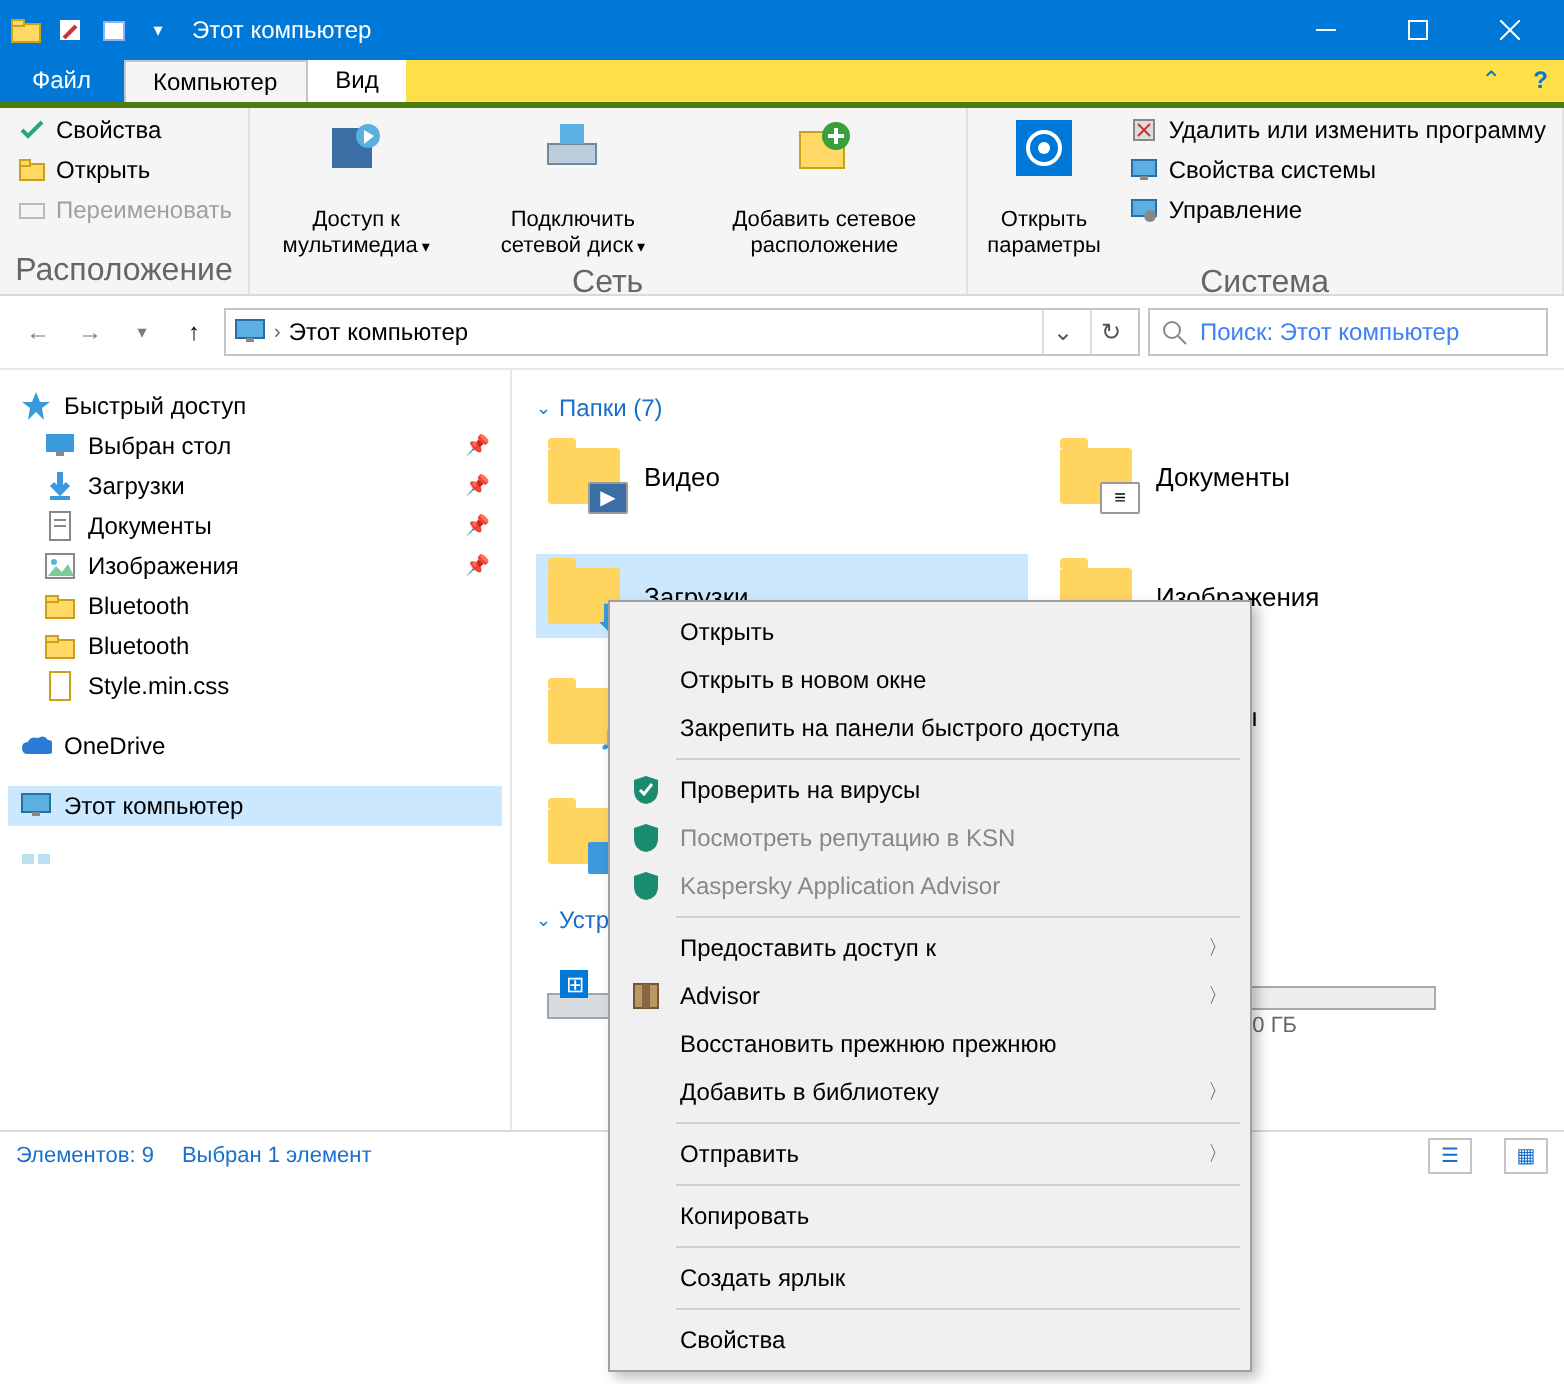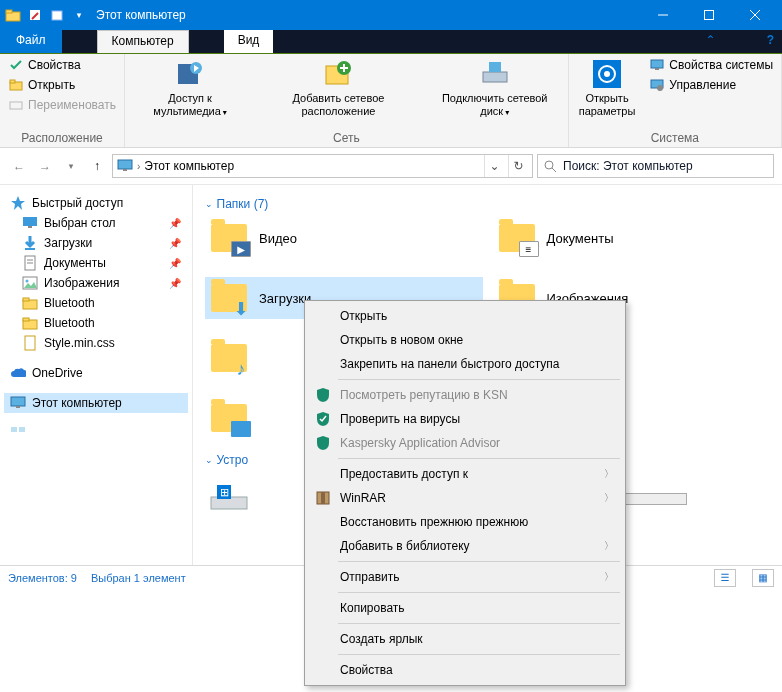--- a/index.html
+++ b/index.html
@@ -7,53 +7,53 @@
 
 
 .titlebar { background: #0078d7; color: #fff; height: 30px; display: flex; align-items: center; padding: 0 4px; }
 .qat { display: flex; gap: 4px; align-items: center; }
 .qat-icon { width: 18px; height: 18px; display: flex; align-items: center; justify-content: center; font-size: 11px; }
 .titlebar-title { margin-left: 8px; font-size: 12px; }
 .titlebar-spacer { flex: 1; }
 .winbtn { width: 46px; height: 30px; display: flex; align-items: center; justify-content: center; color: #fff; font-size: 12px; }
 
 
-.menutabs { background: #0f172a; height: 24px; display: flex; border-bottom: 1px solid #4d7c0f; gap: 35px; }
+.menutabs { background: #fde047; height: 24px; display: flex; border-bottom: 3px solid #4d7c0f; }
 .menutab { padding: 3px 14px; font-size: 12px; background: #fff; cursor: default; }
 .menutab.file { background: #0078d7; color: #fff; padding: 3px 16px; }
 .menutab.active { border: 1px solid #c5c5c5; border-bottom: none; background: #f5f5f5; }
 .menutabs-spacer { flex: 1; }
 .collapse-chevron { padding: 3px 8px; color: #0078d7; }
 .help-btn { padding: 3px 8px; color: #0078d7; font-weight: bold; }
 
 
 .ribbon { height: 94px; border-bottom: 1px solid #d9d9d9; display: flex; background: #f5f5f5; }
 .ribbon-group { border-right: 1px solid #e1e1e1; display: flex; flex-direction: column; padding: 2px 6px 0; }
 .ribbon-group-body { flex: 1; display: flex; align-items: flex-start; gap: 8px; }
-.ribbon-group-label { text-align: center; font-size: 12px; color: #666; padding: 2px 0; }
+.ribbon-group-label { text-align: center; font-size: 16px; color: #666; padding: 2px 0; }
 .smallbtns { display: flex; flex-direction: column; gap: 2px; }
 .smallbtn { display: flex; align-items: center; gap: 4px; font-size: 12px; padding: 1px 2px; white-space: nowrap; }
 .smallbtn.disabled { color: #a0a0a0; }
-.bigbtn { display: flex; flex-direction: column; align-items: center; justify-content: flex-start; padding: 2px 4px; font-size: 11px; text-align: center; min-width: 60px; gap: 2px; }
+.bigbtn { display: flex; flex-direction: column; align-items: center; justify-content: flex-start; padding: 2px 4px; font-size: 11px; text-align: center; min-width: 60px; gap: 14px; }
 .bigbtn .bigicon { width: 32px; height: 32px; display: flex; align-items: center; justify-content: center; }
 .bigbtn-label { line-height: 1.15; }
 .chev { font-size: 8px; margin-left: 2px; }
 
 
 .navbar { display: flex; align-items: center; padding: 6px 8px; gap: 4px; border-bottom: 1px solid #e8e8e8; }
 .navbtn { width: 22px; height: 22px; display: flex; align-items: center; justify-content: center; color: #7a7a7a; }
 .navbtn.enabled { color: #000; }
 .addrbox { flex: 1; border: 1px solid #c5c5c5; height: 24px; display: flex; align-items: center; padding: 0 4px; gap: 4px; }
 .addrbox-spacer { flex: 1; }
 .addrbox-chev, .addrbox-refresh { width: 20px; text-align: center; color: #555; border-left: 1px solid #e0e0e0; height: 100%; display: flex; align-items: center; justify-content: center; }
-.searchbox { width: 237px; border: 1px solid #c5c5c5; height: 24px; display: flex; align-items: center; padding: 0 6px; gap: 6px; color: #0f172a; }
+.searchbox { width: 200px; border: 1px solid #c5c5c5; height: 24px; display: flex; align-items: center; padding: 0 6px; gap: 6px; color: #3b82f6; }
 
 
 .content { display: flex; height: 380px; }
-.navpane { width: 193px; border-right: 1px solid #e8e8e8; padding: 8px 4px; overflow: hidden; }
+.navpane { width: 256px; border-right: 1px solid #e8e8e8; padding: 8px 4px; overflow: hidden; }
 .navitem { display: flex; align-items: center; gap: 6px; padding: 2px 4px 2px 18px; font-size: 12px; position: relative; }
 .navitem.top { padding-left: 6px; font-size: 12px; }
 .navitem .pin { position: absolute; right: 6px; color: #888; font-size: 10px; }
 .navitem.selected { background: #cce8ff; }
 .navgap { height: 10px; }
 .nicon { width: 16px; height: 16px; display:flex; align-items:center; justify-content:center; }
 
 .mainview { flex: 1; padding: 8px 12px; position: relative; }
 .grouphdr { font-size: 12px; color: #1a6fca; display: flex; align-items: center; gap: 4px; margin: 4px 0 6px; }
 .grouphdr .chv { font-size: 9px; }
@@ -184,37 +184,37 @@
               <circle cx="22" cy="10" r="6" fill="#5ab0e0"></circle>
               <path d="M20 7 L20 14 L25 10 Z" fill="#fff"></path>
             </svg>
           </span>
         <span class="bigbtn-label"><span>Доступ к
 мультимедиа</span><span class="chev">▾</span></span>
       </div>
       <div class="bigbtn">
         <span class="bigicon">
             <svg width="32" height="32">
+              <rect x="4" y="14" width="24" height="10" fill="#bcd" stroke="#789"></rect>
+              <rect x="10" y="4" width="12" height="10" fill="#5ab0e0"></rect>
+            </svg>
+          </span>
+        <span class="bigbtn-label"><span>Подключить
+сетевой диск</span><span class="chev">▾</span></span>
+      </div>
+      <div class="bigbtn">
+        <span class="bigicon">
+            <svg width="32" height="32">
               <rect x="4" y="8" width="22" height="18" fill="#ffd866" stroke="#caa21a"></rect>
               <circle cx="22" cy="10" r="7" fill="#3a9f3a"></circle>
               <path d="M22 6 L22 14 M18 10 L26 10" stroke="#fff" stroke-width="2"></path>
             </svg>
           </span>
         <span class="bigbtn-label">Добавить сетевое
 расположение</span>
-      </div>
-      <div class="bigbtn">
-        <span class="bigicon">
-            <svg width="32" height="32">
-              <rect x="4" y="14" width="24" height="10" fill="#bcd" stroke="#789"></rect>
-              <rect x="10" y="4" width="12" height="10" fill="#5ab0e0"></rect>
-            </svg>
-          </span>
-        <span class="bigbtn-label"><span>Подключить
-сетевой диск</span><span class="chev">▾</span></span>
       </div>
     </div>
     <div class="ribbon-group-label">Сеть</div>
   </div>
 
   <div class="ribbon-group" style="flex:1;">
     <div class="ribbon-group-body">
       <div class="bigbtn">
         <span class="bigicon">
             <svg width="32" height="32">
@@ -223,20 +223,29 @@
               <circle cx="16" cy="16" r="3" fill="#fff"></circle>
             </svg>
           </span>
         <span class="bigbtn-label">Открыть
 параметры</span>
       </div>
       <div class="smallbtns">
         <div class="smallbtn">
           <span class="nicon">
               <svg width="14" height="14">
+                <rect x="2" y="2" width="10" height="10" fill="#ddd" stroke="#888"></rect>
+                <path d="M4 4 L10 10 M10 4 L4 10" stroke="#c33"></path>
+              </svg>
+            </span>
+          <span>Удалить или изменить программу</span>
+        </div>
+        <div class="smallbtn">
+          <span class="nicon">
+              <svg width="14" height="14">
                 <rect x="1" y="2" width="12" height="8" fill="#5ab0e0" stroke="#2a6ea5"></rect>
                 <rect x="5" y="10" width="4" height="2" fill="#888"></rect>
               </svg>
             </span>
           <span>Свойства системы</span>
         </div>
         <div class="smallbtn">
           <span class="nicon">
               <svg width="14" height="14">
                 <rect x="1" y="2" width="12" height="8" fill="#5ab0e0" stroke="#2a6ea5"></rect>
@@ -486,58 +495,58 @@
   <div class="ctxitem">
       <span>Открыть</span>
     </div>
   <div class="ctxitem">
       <span>Открыть в новом окне</span>
     </div>
   <div class="ctxitem">
       <span>Закрепить на панели быстрого доступа</span>
     </div>
   <div class="ctxsep"></div>
+  <div class="ctxitem">
+    <span class="ctxicon">
+        <svg width="16" height="16">
+          <path d="M8 1 L14 3 L14 8 Q14 14 8 15 Q2 14 2 8 L2 3 Z" fill="#1a8c6e"></path>
+          <path d="M5 8 L7 10 L11 5" stroke="#fff" stroke-width="1.5" fill="none"></path>
+        </svg>
+      </span>
+    <span>Проверить на вирусы</span>
+  </div>
   <div class="ctxitem disabled">
     <span class="ctxicon">
         <svg width="16" height="16">
           <path d="M8 1 L14 3 L14 8 Q14 14 8 15 Q2 14 2 8 L2 3 Z" fill="#1a8c6e"></path>
         </svg>
       </span>
     <span>Посмотреть репутацию в KSN</span>
   </div>
-  <div class="ctxitem">
-    <span class="ctxicon">
-        <svg width="16" height="16">
-          <path d="M8 1 L14 3 L14 8 Q14 14 8 15 Q2 14 2 8 L2 3 Z" fill="#1a8c6e"></path>
-          <path d="M5 8 L7 10 L11 5" stroke="#fff" stroke-width="1.5" fill="none"></path>
-        </svg>
-      </span>
-    <span>Проверить на вирусы</span>
-  </div>
   <div class="ctxitem disabled">
     <span class="ctxicon">
         <svg width="16" height="16">
           <path d="M8 1 L14 3 L14 8 Q14 14 8 15 Q2 14 2 8 L2 3 Z" fill="#1a8c6e"></path>
         </svg>
       </span>
     <span>Kaspersky Application Advisor</span>
   </div>
   <div class="ctxsep"></div>
   <div class="ctxitem">
       <span>Предоставить доступ к</span>
       <span class="subarrow">〉</span>
     </div>
   <div class="ctxitem">
     <span class="ctxicon">
         <svg width="16" height="16">
           <rect x="2" y="2" width="12" height="12" fill="#b96" stroke="#753"></rect>
           <rect x="6" y="2" width="4" height="12" fill="#864"></rect>
         </svg>
       </span>
-    <span>WinRAR</span>
+    <span>Advisor</span>
       <span class="subarrow">〉</span>
   </div>
   <div class="ctxitem">
       <span>Восстановить прежнюю прежнюю</span>
     </div>
   <div class="ctxitem">
       <span>Добавить в библиотеку</span>
       <span class="subarrow">〉</span>
     </div>
   <div class="ctxsep"></div>

